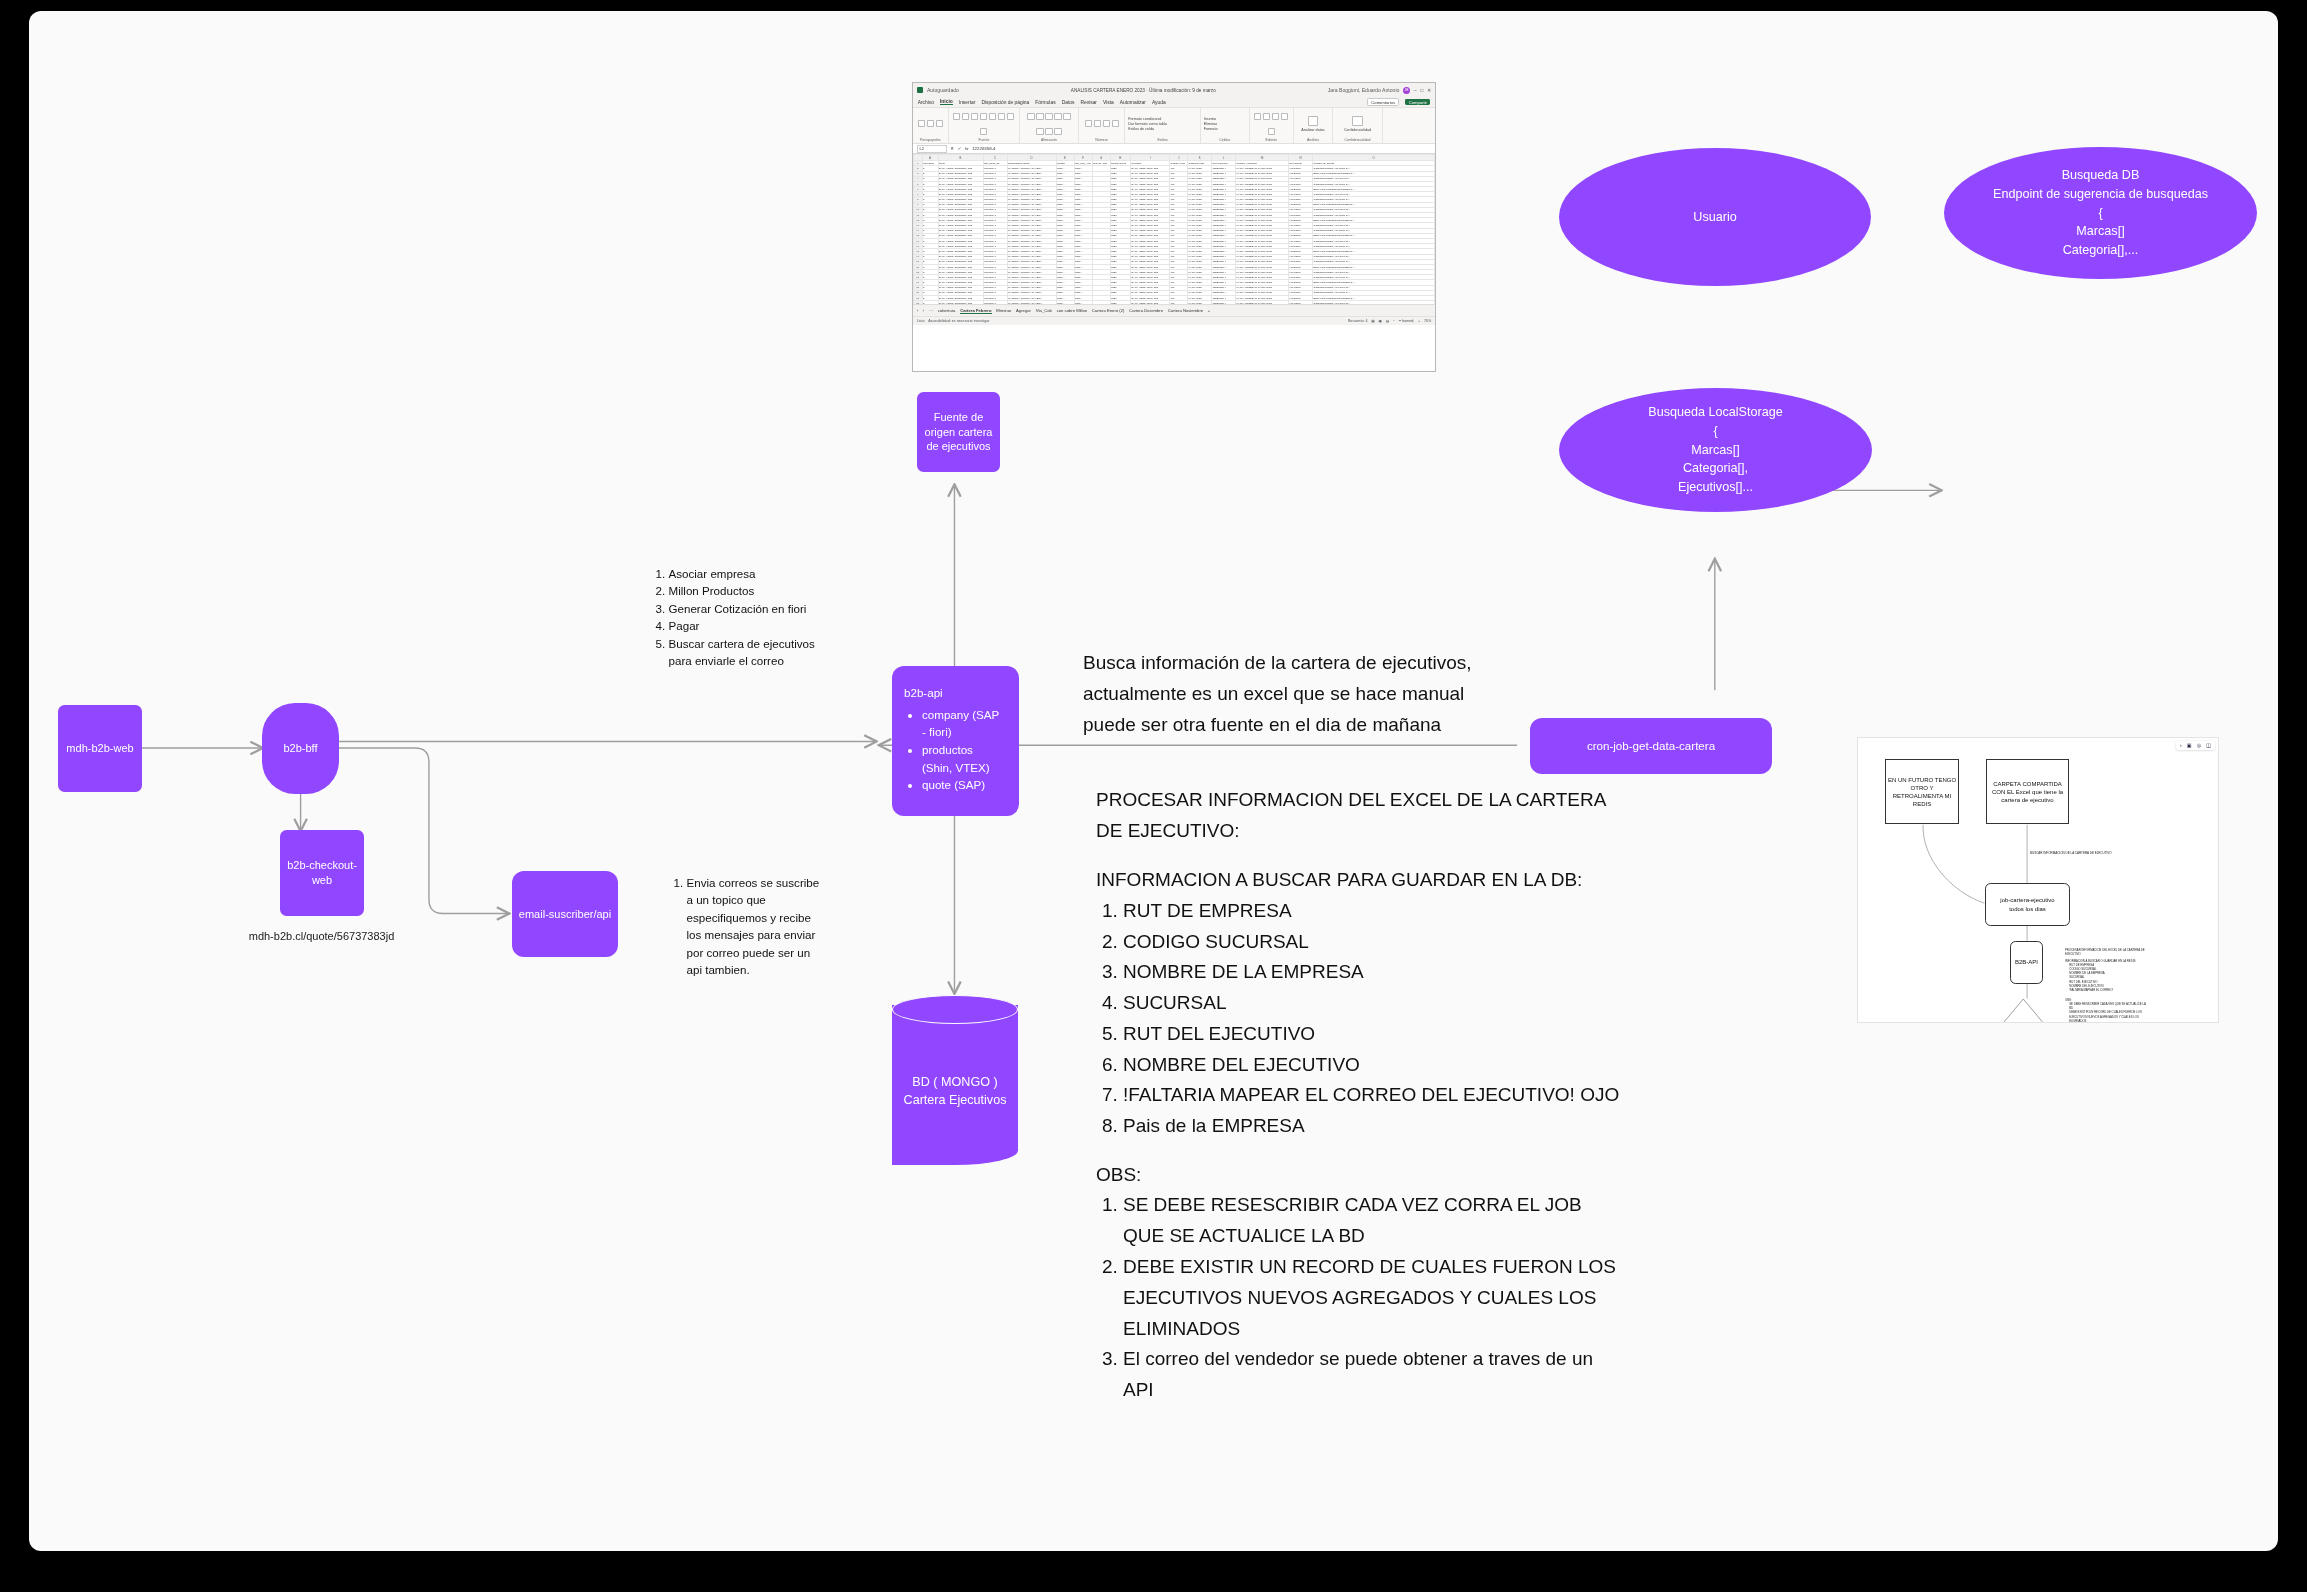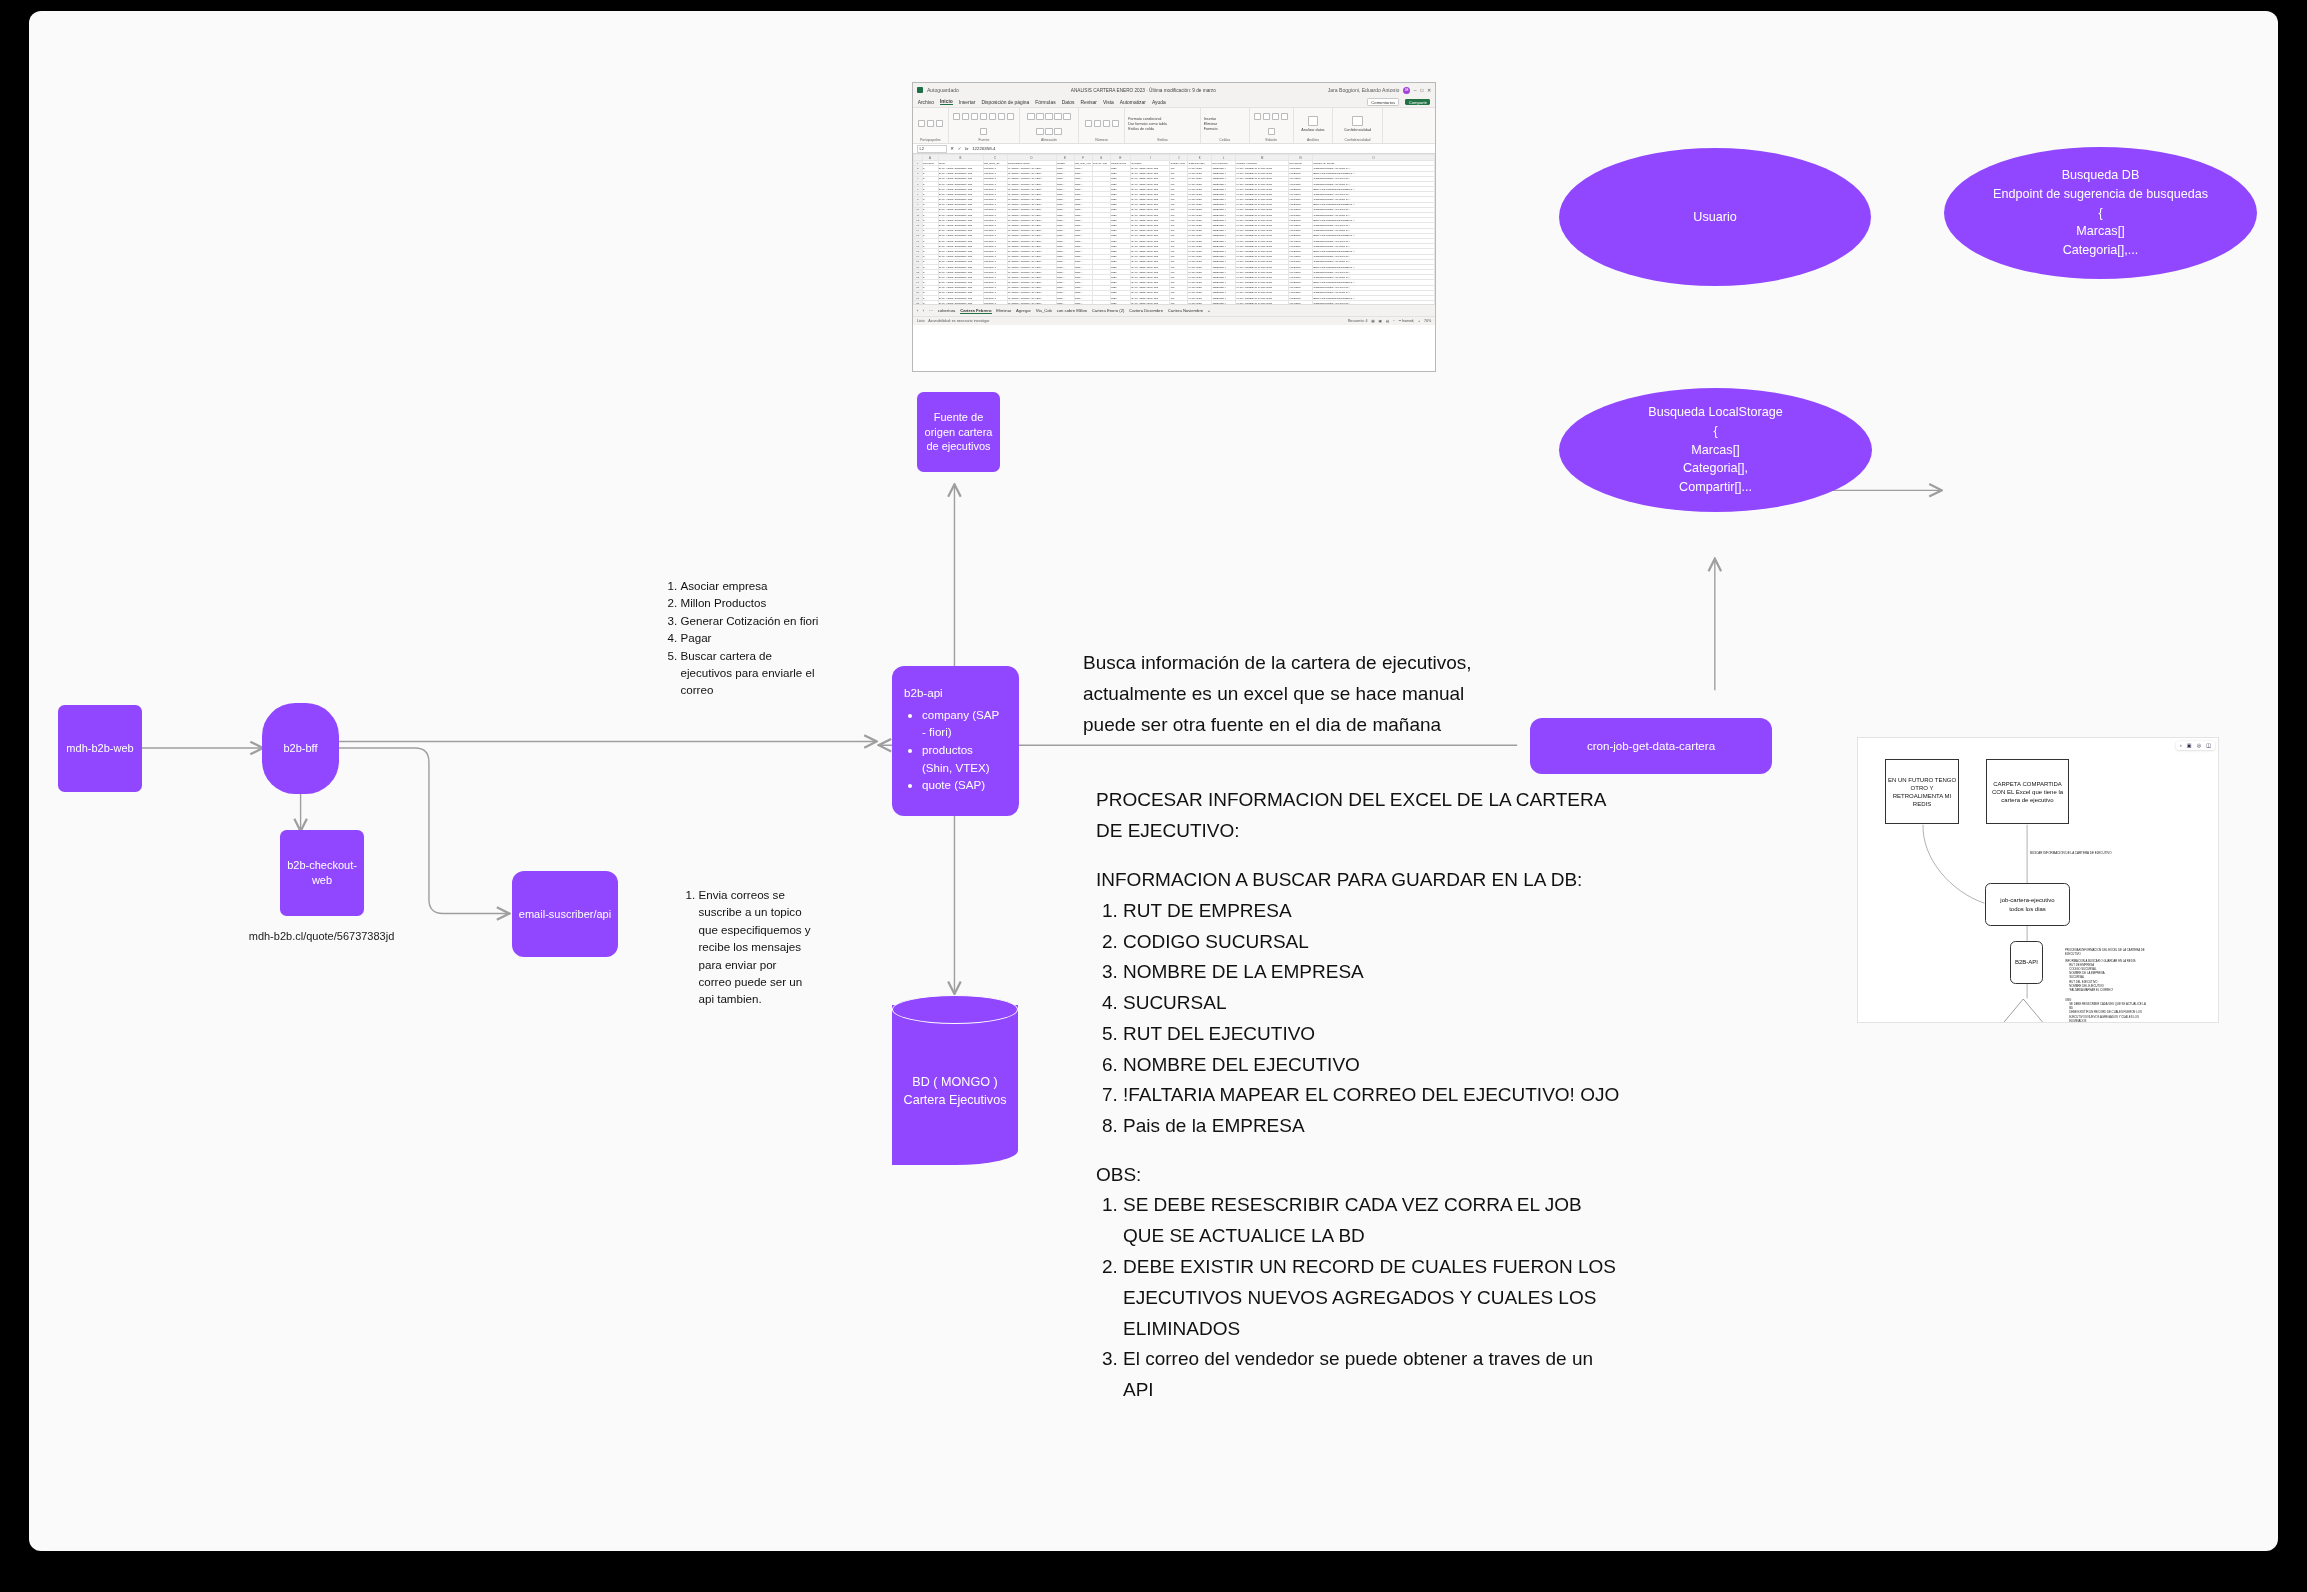--- a/index.html
+++ b/index.html
@@ -19,21 +19,21 @@
   .cyl{position:absolute;}
   .cyl .body{position:absolute;left:0;right:0;top:10.2px;bottom:0;background:#9147ff;border-radius:0 0 50%/0 0 9% 9%;}
   .cyl .top{position:absolute;left:0;right:0;top:0;height:29px;background:#9147ff;border:1.4px solid #fcfcfc;border-radius:50%;box-sizing:border-box;}
   .cyl .lbl{position:absolute;left:0;right:0;top:46%;text-align:center;color:#fff;font-size:12.6px;line-height:1.45;}
   .apinode{position:absolute;background:#9147ff;border-radius:12px;color:#fff;box-sizing:border-box;padding:0 12px;display:flex;flex-direction:column;justify-content:center;}
   .apinode .title{font-size:11.6px;margin-bottom:4.7px;}
   .apinode ul{margin:2px;padding-left:16px;list-style:disc;}
   .apinode li{font-size:11.6px;line-height:1.52;}
   .cap{position:absolute;font-size:11px;color:#202020;text-align:center;}
   .note{position:absolute;color:#111;}
-  .note ol{margin:12px;padding-left:20.5px;}
+  .note ol{margin:0;padding-left:20.5px;}
   .note li{line-height:1.5;}
   .noteS{font-size:11.6px;}
   .noteS li{font-size:11.6px;}
   .bigtxt{position:absolute;color:#111;font-size:19px;line-height:1.62;}
   .bigtxt ol{margin:0;padding-left:27px;}
   .bigtxt li{font-size:19px;line-height:1.62;}
   svg.edges{position:absolute;left:0;top:0;width:2249px;height:1540px;pointer-events:none;}
   
   #excel{position:absolute;border:0.5px solid #b8b8b8;background:#fff;overflow:hidden;}
   #excel .xtitle{height:14px;background:#f3f2f1;display:flex;align-items:center;gap:3.7px;padding:0 3.7px;font-size:5.1px;color:#5a5a5a;}
@@ -164,21 +164,21 @@
         <div>Categoria[],...</div>
       </div>
     </div>
 
     <div class="ellipse" style="left:1530px;top:377px;width:313px;height:124px;">
       <div class="lbl">
         <div>Busqueda LocalStorage</div>
         <div>{</div>
         <div>Marcas[]</div>
         <div>Categoria[],</div>
-        <div>Compartir[]...</div>
+        <div>Ejecutivos[]...</div>
       </div>
     </div>
 
     <div class="note noteS" style="left:619px;top:554px;width:186px;">
       <ol>
         <li>Asociar empresa</li>
         <li>Millon Productos</li>
         <li>Generar Cotización en fiori</li>
         <li>Pagar</li>
         <li>Buscar cartera de ejecutivos para enviarle el correo</li>

